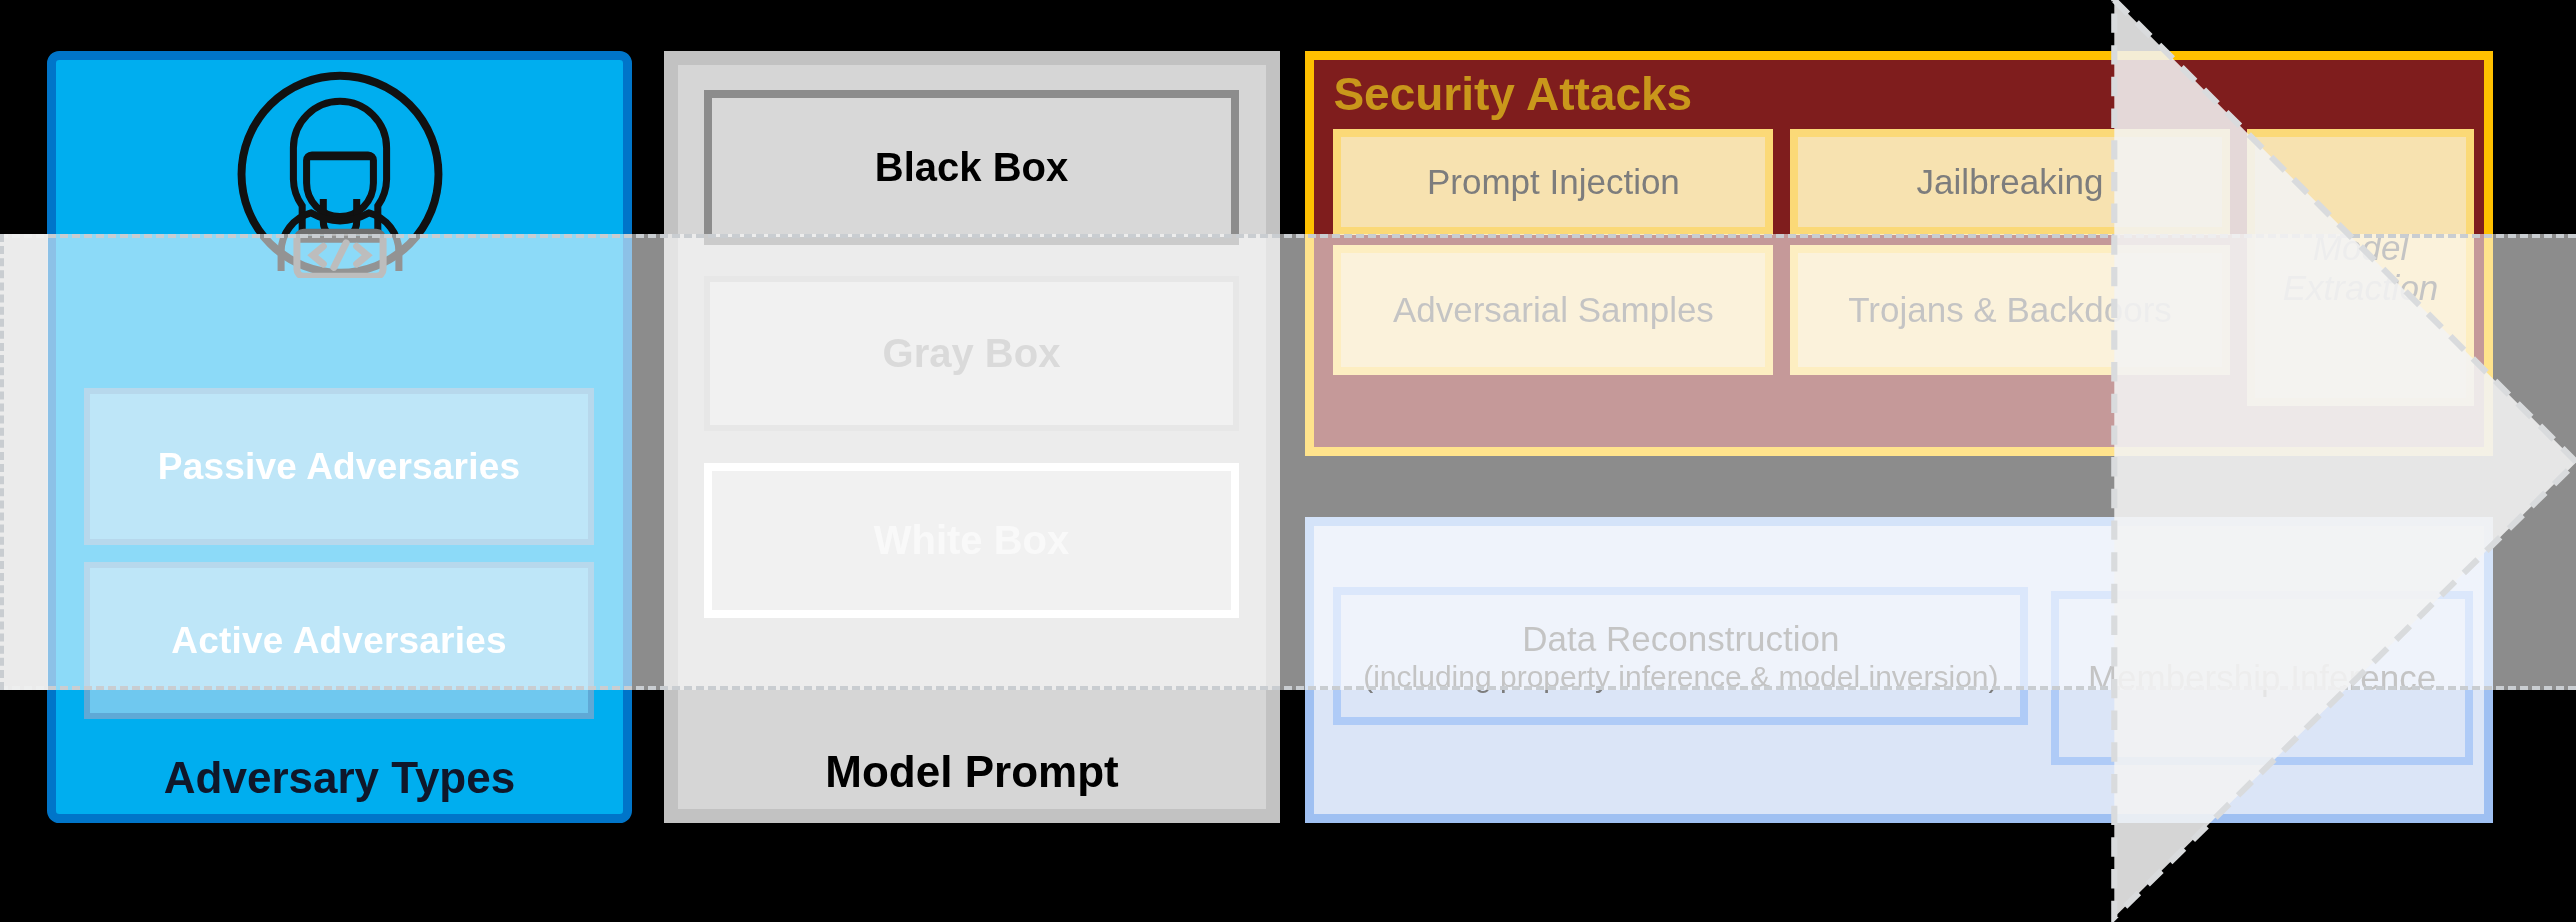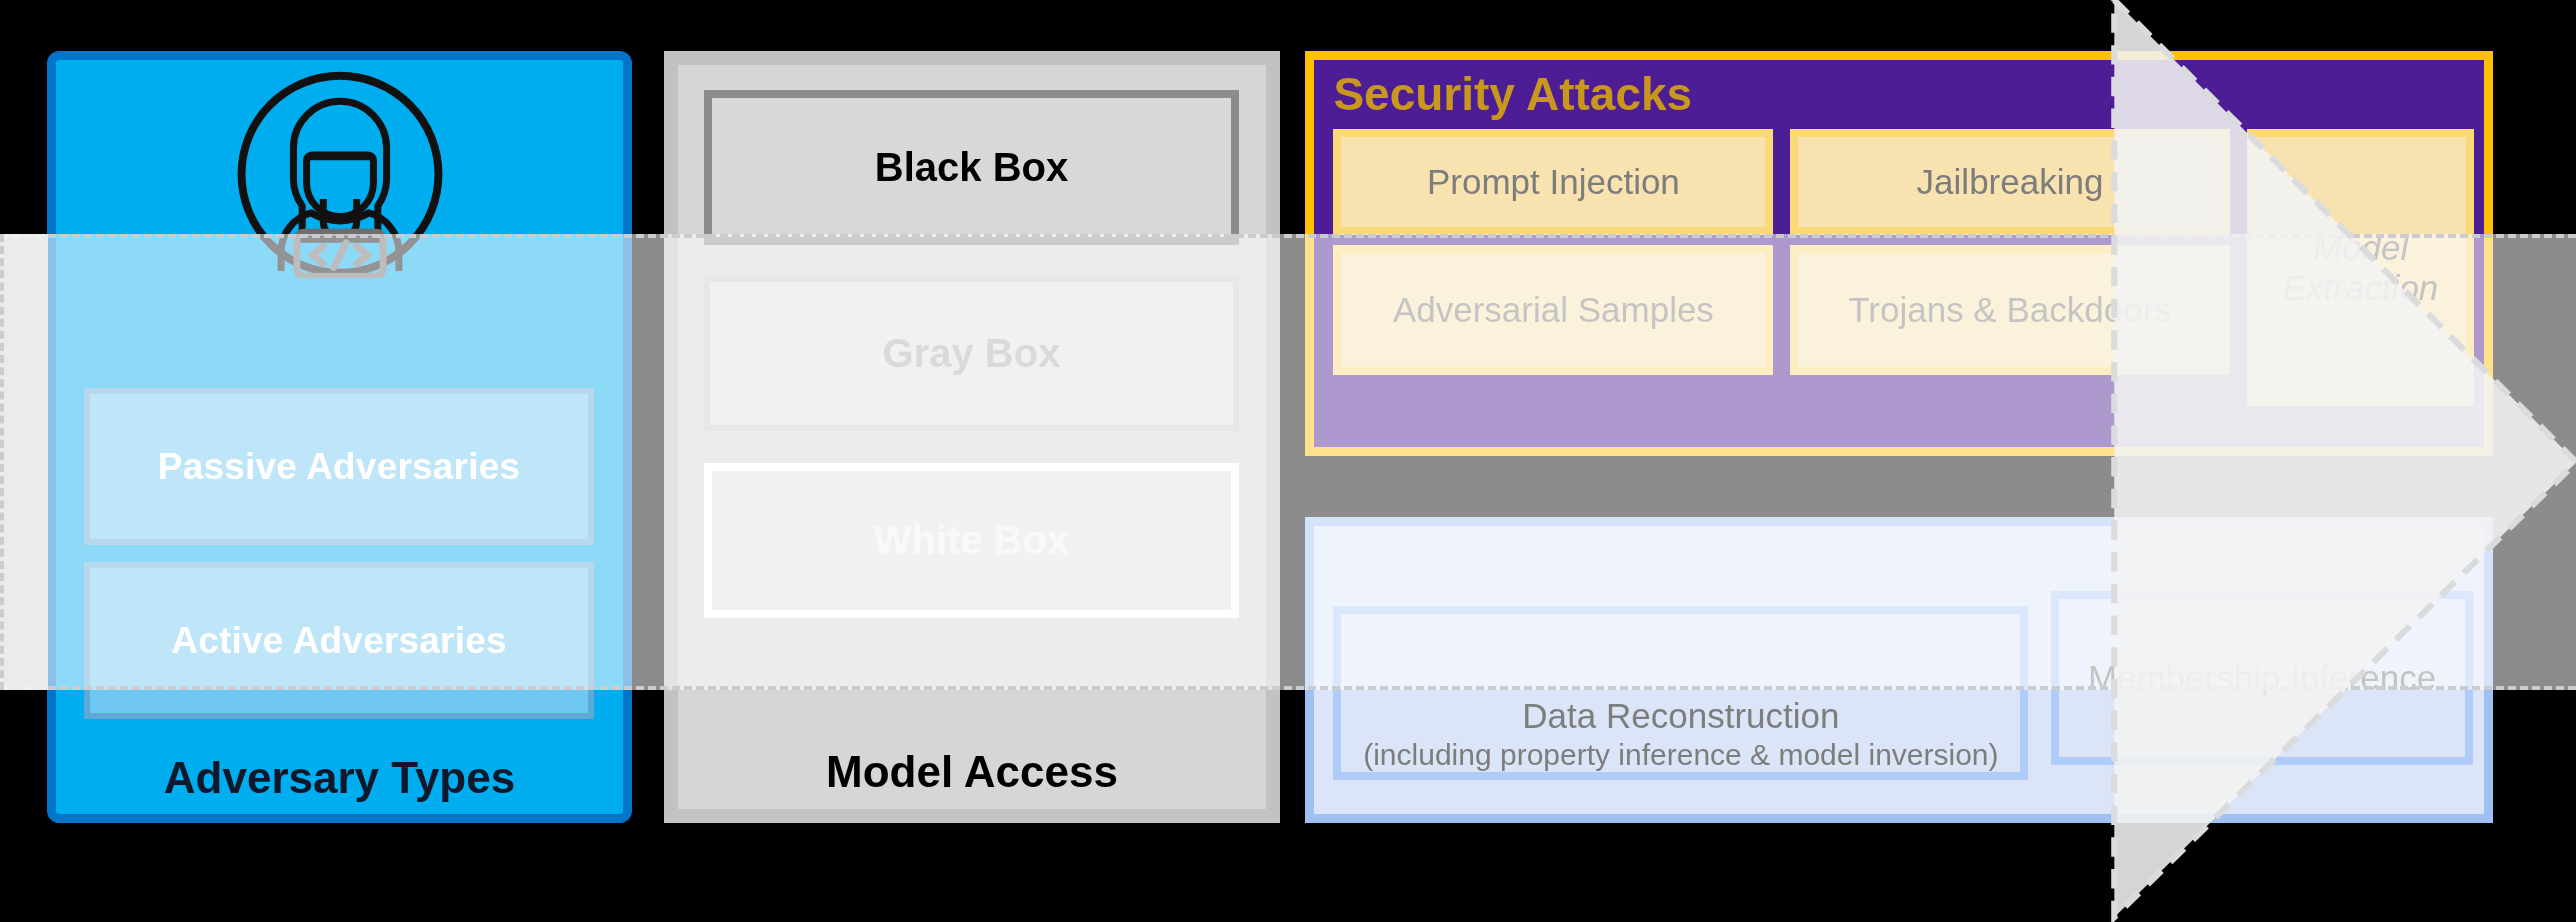--- a/index.html
+++ b/index.html
@@ -47,21 +47,21 @@
   #acc-box-gray {top:211px;height:155px;background:#E0E0E0;border:6.2px solid #C9C9C9;color:#ADADAD;}
   #acc-box-white{top:398px;height:155px;background:#E0E0E0;border:8px solid #FFFFFF;color:#F2F2F2;}
   #access-title{
     position:absolute;left:0;right:0;bottom:12.3px;text-align:center;
     color:#000;font-weight:bold;font-size:44px;
   }
 
   
   #security-panel{
     left:1305px;top:51px;width:1188px;height:405px;
-    background:#4c1d95;border:9.7px solid #FFC000;padding-left:40px;
+    background:#7f1d1d;border:9.7px solid #FFC000;padding-left:40px;
   }
   #security-title{
     position:absolute;left:19.4px;top:7px;
     color:#C9971B;font-weight:bold;font-size:46px;
   }
   .sec-box{
     position:absolute;box-sizing:border-box;
     background:#F7E2B0;border:8px solid #FBD977;
     display:flex;align-items:center;justify-content:center;text-align:center;
     color:#7D7D7D;font-size:35px;line-height:1.12;
@@ -80,21 +80,21 @@
   #privacy-title{
     position:absolute;left:19.4px;top:3.5px;
     color:#8FB6F0;font-weight:bold;font-size:46px;
   }
   .priv-box{
     position:absolute;box-sizing:border-box;
     background:#DBE5F7;border:8px solid #AFCBF7;
     display:flex;align-items:center;justify-content:center;text-align:center;
     color:#7D7D7D;font-size:35px;line-height:1.18;padding:0 8.8px;
   }
-  #priv-datarecon{left:19.4px; top:80px;width:695px;height:174px;align-items:flex-end;}
+  #priv-datarecon{left:19.4px; top:61px;width:695px;height:138px;}
   #priv-membership{left:737px;top:65px;width:422px;height:174px;}
   .priv-sub{display:block;font-size:30px;}
 
   
   #band-overlay{
     position:absolute;left:0;top:234px;width:2576px;height:456px;
     background:rgba(255,255,255,.55);
     border-top:4.4px dashed #C9CDD1;border-bottom:4.4px dashed #C9CDD1;
     box-sizing:border-box;pointer-events:none;
   }
@@ -154,21 +154,21 @@
     </div>
 
     <div class="acc-box" id="acc-box-gray">
       <span>Gray Box</span>
     </div>
 
     <div class="acc-box" id="acc-box-white">
       <span>White Box</span>
     </div>
 
-    <div id="access-title">Model Access</div>
+    <div id="access-title">Model Prompt</div>
   </div>
 
   <div class="panel" id="security-panel">
 
     <div id="security-title">Security Attacks</div>
 
     <div class="sec-box" id="sec-prompt">
       <span>Prompt Injection</span>
     </div>
 

